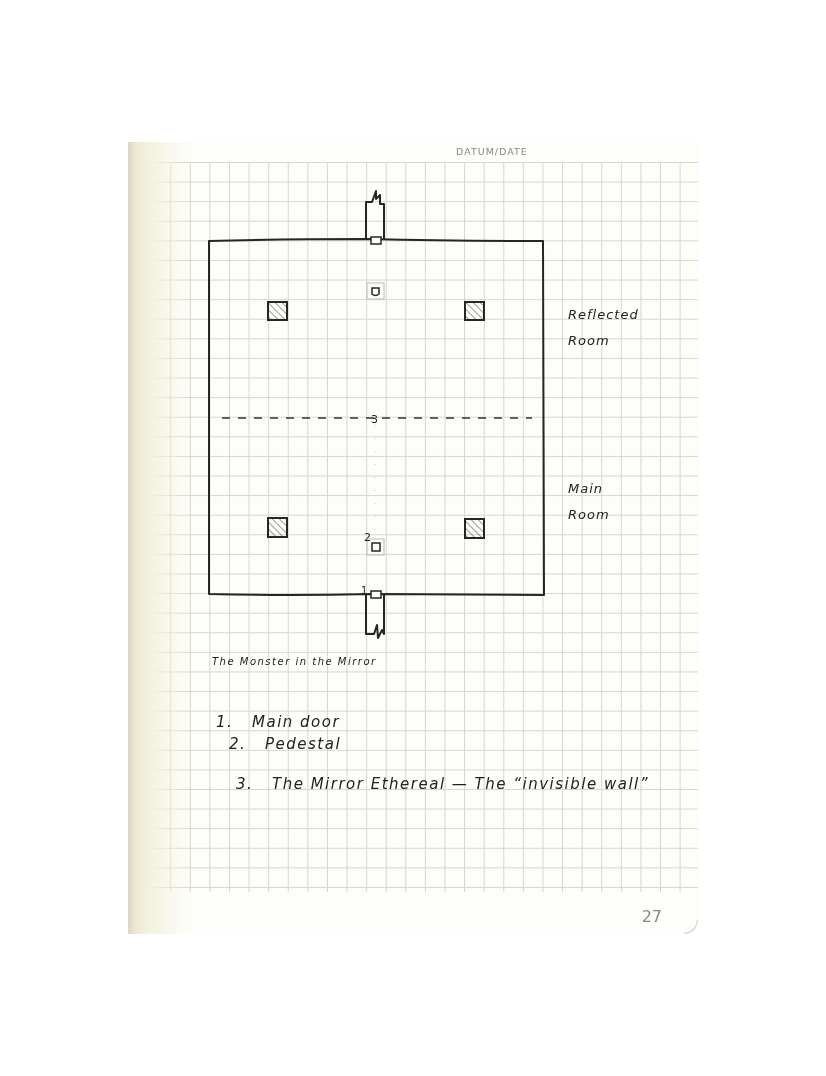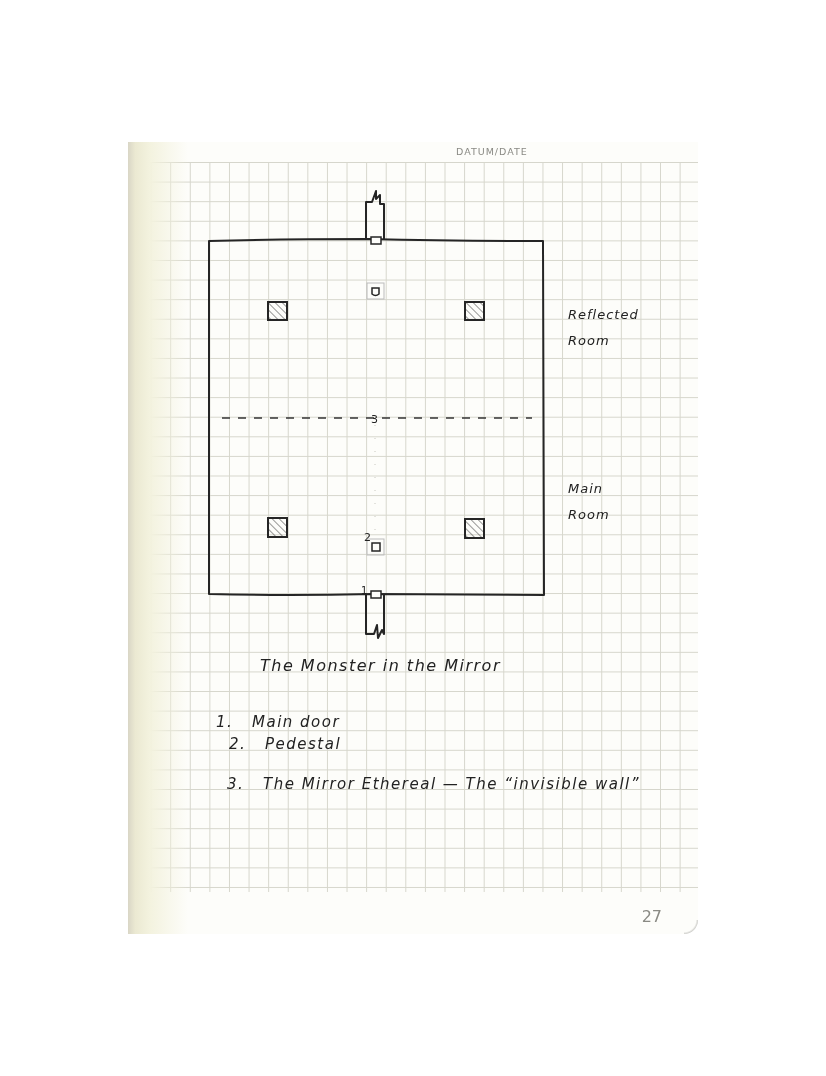--- a/index.html
+++ b/index.html
@@ -42,21 +42,21 @@
   .page-number {
     position: absolute; right: 36px; bottom: 8px;
     font-size: 16px; color: #8a8a84;
   }
   .map-svg { position: absolute; left: 0; top: 0; }
   .hand {
     position: absolute; font-family: "DejaVu Sans", sans-serif; font-style: italic;
     color: #222; font-weight: 300;
   }
   .room-label { font-size: 13px; line-height: 26px; letter-spacing: 1px; }
-  .legend-title { font-size: 16px; letter-spacing: 1.5px; margin-left: 48px; }
+  .legend-title { font-size: 10px; letter-spacing: 1.5px; }
   .legend-item { font-size: 15px; letter-spacing: 1.5px; }
   .legend-item .num { display: inline-block; width: 36px; }
 </style>
 </head>
 <body>
 
 <div class="page">
   <div class="grid"></div>
   <div class="page-shade"></div>
 
@@ -113,19 +113,19 @@
   </div>
 
   <div class="hand legend-title" style="left:84px; top:514px;">The Monster in the Mirror</div>
 
   <div class="hand legend-item" style="left:88px; top:571px;">
     <span class="num">1.</span><span>Main door</span>
   </div>
   <div class="hand legend-item" style="left:88px; top:593px;margin-left:13px;">
     <span class="num">2.</span><span>Pedestal</span>
   </div>
-  <div class="hand legend-item" style="left:83px; top:633px;padding-left:16px;">
+  <div class="hand legend-item" style="left:92px; top:633px;padding-left:16px;">
     <span class="num">3.</span><span>The Mirror Ethereal — The “invisible wall”</span>
   </div>
 
   <span class="page-number">27</span>
   <div class="page-corner"></div>
 </div>
 
 </body></html>

